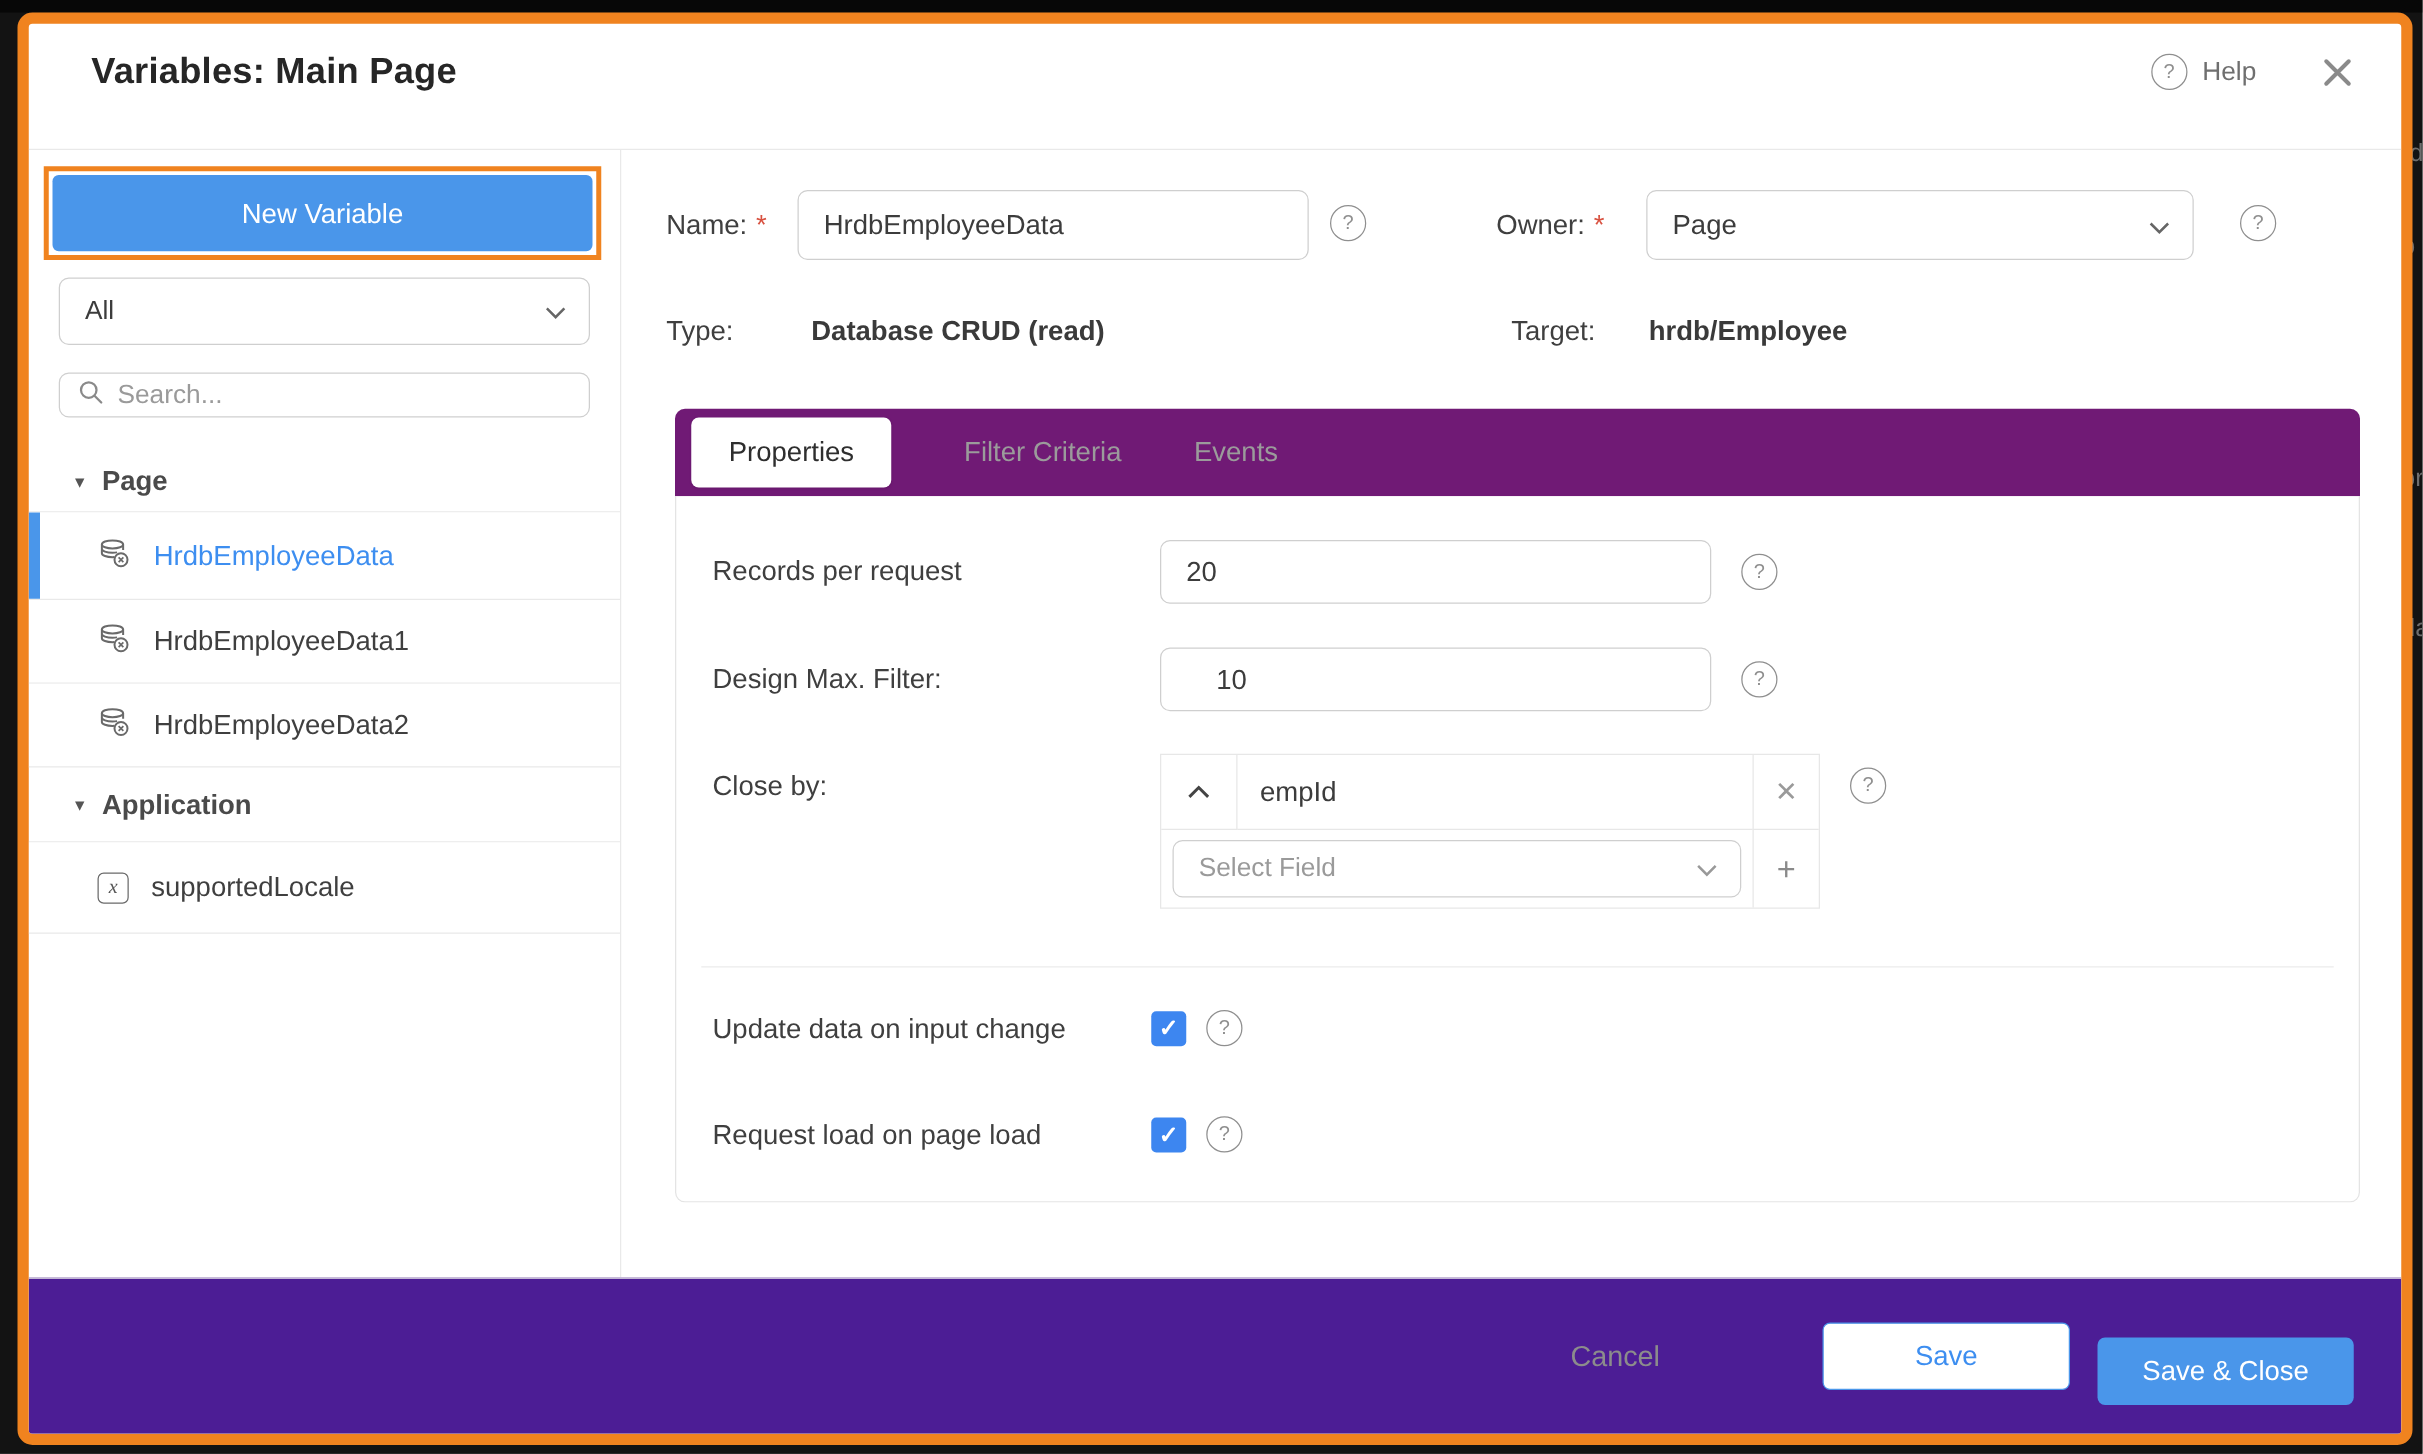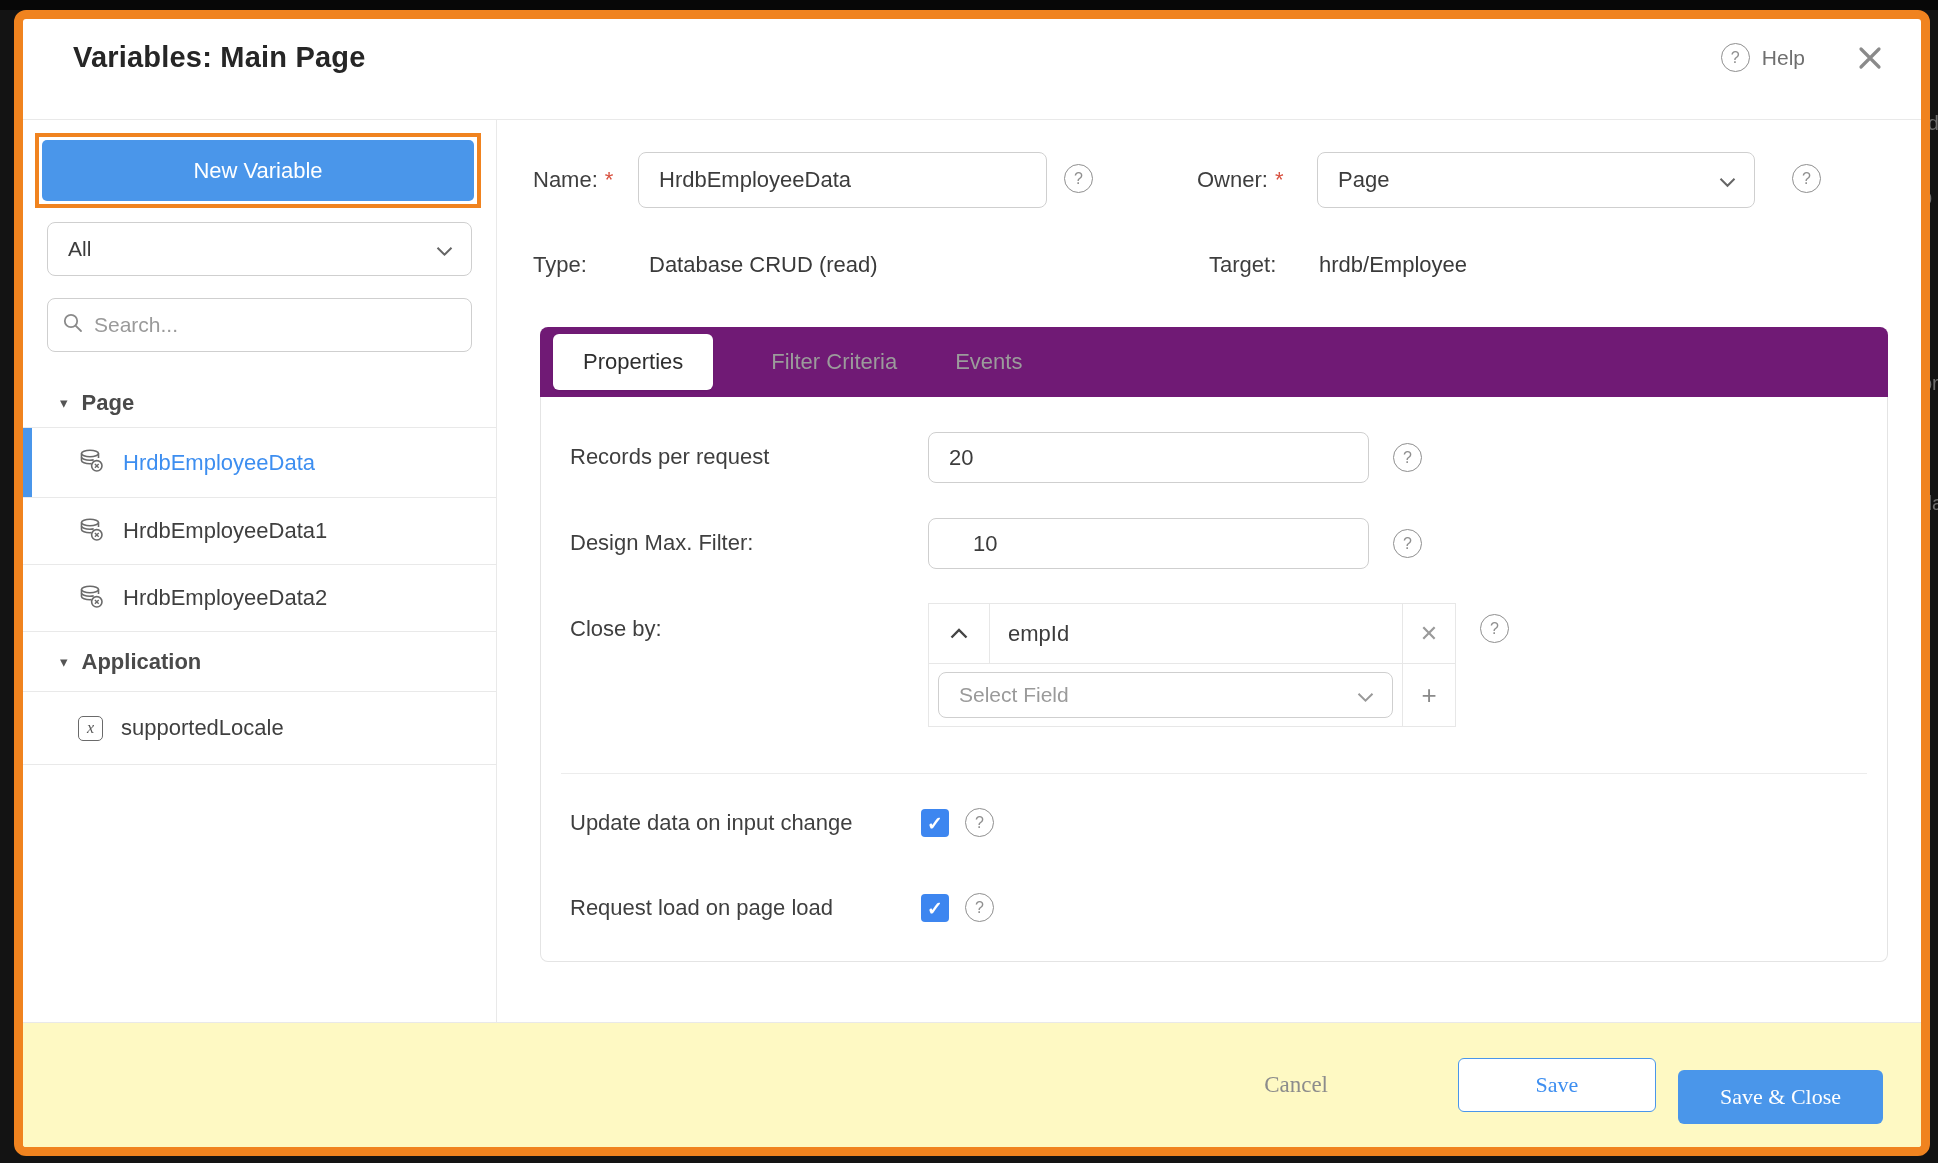--- a/index.html
+++ b/index.html
@@ -29,42 +29,42 @@
   .main { flex: 1; position: relative; }
 
   
   .nv-highlight { margin: 0 15px 14px 12px; height: 75px; border: 4px solid #F0831F; padding: 3px; }
   .nv-btn { width: 100%; height: 100%; background: #4A96EA; border: none; border-radius: 5px;
             color: #fff; font-size: 22px; font-family: inherit; cursor: pointer; }
   .select { position: relative; border: 1px solid #cfcfcf; border-radius: 8px; background: #fff;
             display: flex; align-items: center; padding-left: 20px; font-size: 21px; color: #3c3c3c; cursor: pointer; }
   .select .chev { position: absolute; right: 18px; top: 50%; transform: translateY(-45%); }
   .sb-select { margin: 0 24px 22px 24px; height: 54px; }
-  .sb-search { margin: 0 24px; height: 54px; border: 1px solid #cfcfcf; border-radius: 8px;
+  .sb-search { margin: 0 24px; height: 36px; border: 1px solid #cfcfcf; border-radius: 8px;
                display: flex; align-items: center; padding: 0 14px; }
   .sb-search input { border: none; outline: none; flex: 1; font-size: 21px; color: #3c3c3c;
                      font-family: inherit; margin-left: 10px; background: transparent; }
   .sb-search input::placeholder { color: #9a9a9a; }
   .section-hdr { height: 50px; margin-top: 26px; border-bottom: 1px solid #e9e9e9;
                  display: flex; align-items: center; padding-left: 37px; }
   .section-hdr .tri { color: #555; font-size: 15px; margin-right: 14px; }
   .section-hdr .sec-label { font-size: 22px; font-weight: 600; color: #4a4a4a; }
   .sb-item { position: relative; border-bottom: 1px solid #e9e9e9; display: flex; align-items: center;
              padding-left: 55px; cursor: pointer; background: #fff; }
   .sb-item .item-label { font-size: 22px; color: #3f3f3f; margin-left: 18px; }
   .sb-item.selected .item-label { color: #3D8EF0; }
   .selbar { position: absolute; left: 0; top: 0; bottom: 0; width: 9px; background: #4A96EA; }
   .xbox { width: 25px; height: 25px; border: 1.6px solid #6a6a6a; border-radius: 5px; flex: none;
           display: flex; align-items: center; justify-content: center;
           font-family: "Liberation Serif", serif; font-style: italic; font-size: 16px; color: #555; }
 
   
   .flabel { position: absolute; font-size: 22px; color: #3f3f3f; line-height: 30px; white-space: nowrap; }
   .req { color: #D85140; margin-left: 7px; font-size: 22px; }
-  .fvalue-bold { font-weight: 400; color: #3a3a3a; }
+  .fvalue-bold { font-weight: 700; color: #3a3a3a; }
   .tinput { position: absolute; border: 1px solid #cfcfcf; border-radius: 8px; font-size: 22px; color: #3c3c3c;
             padding-left: 20px; font-family: inherit; outline: none; background: #fff; }
   .name-input { left: 141px; top: 32px; width: 409px; height: 56px; }
   .owner-select { position: absolute; left: 820px; top: 32px; width: 438px; height: 56px; font-size: 22px; }
   .ring-abs { position: absolute; }
 
   
   .tabbar { position: absolute; left: 43px; top: 207px; width: 1348px; height: 70px; background: #701a75;
             border-radius: 8px 8px 0 0; display: flex; align-items: center; }
   .tab-active { margin-left: 13px; height: 56px; background: #fff; border-radius: 6px; padding: 0 30px;
@@ -93,21 +93,21 @@
   .ob-add { border-left: 1px solid #e7e7e7; display: flex; align-items: center; justify-content: center;
             color: #8a8a8a; font-size: 26px; font-weight: 300; cursor: pointer; }
 
   
   .cbx { position: absolute; width: 28px; height: 28px; background: #3D86F0; border-radius: 4px;
          display: flex; align-items: center; justify-content: center; color: #fff; font-size: 19px;
          font-weight: bold; cursor: pointer; }
 
   
   .modal-footer { position: absolute; left: 0; right: 0; bottom: 0; height: 125px; border-top: 1px solid #e9e9e9;
-                  display: flex; align-items: center; justify-content: flex-end; background: #fef9c3; font-family: Liberation Serif, serif; }
+                  display: flex; align-items: center; justify-content: flex-end; background: #4c1d95; }
   .btn-cancel { background: none; border: none; color: #8c8c8c; font-size: 23px; font-family: inherit;
                 margin-right: 130px; cursor: pointer; }
   .btn-save { width: 198px; height: 54px; background: #fff; border: 1.5px solid #4A96EA; border-radius: 6px;
               color: #3D8EF0; font-size: 22px; font-family: inherit; cursor: pointer; }
   .btn-saveclose { width: 205px; height: 54px; margin-left: 22px; margin-right: 38px; background: #4A96EA;
                    border: none; border-radius: 6px; color: #fff; font-size: 22px; font-family: inherit; cursor: pointer; margin-top: 24px; }
 </style>
 </head>
 <body>
 

